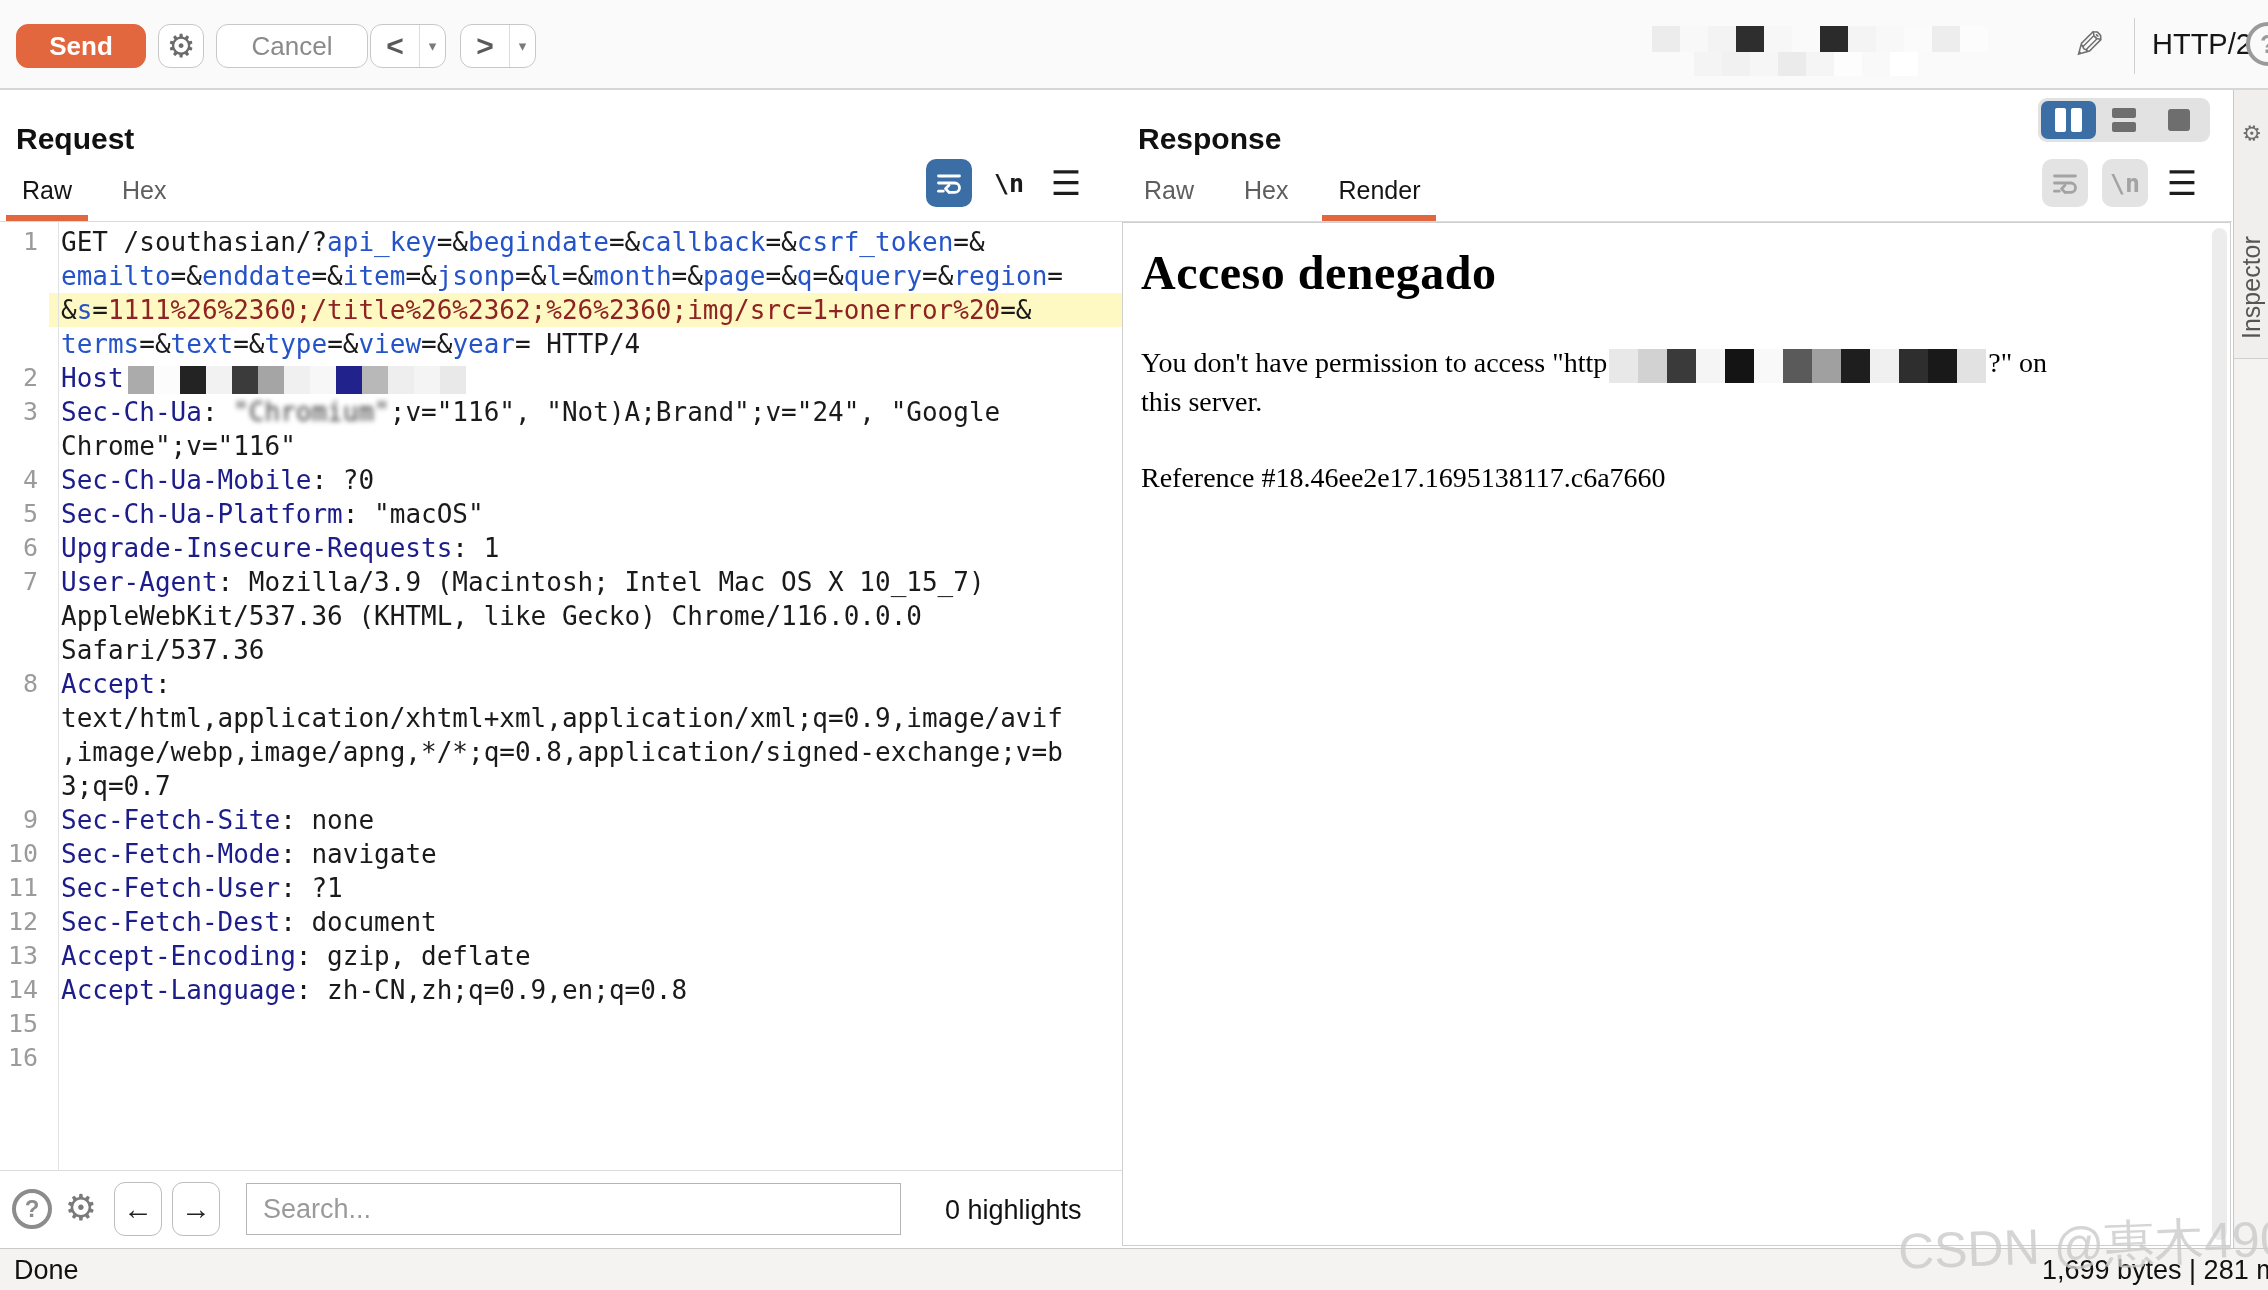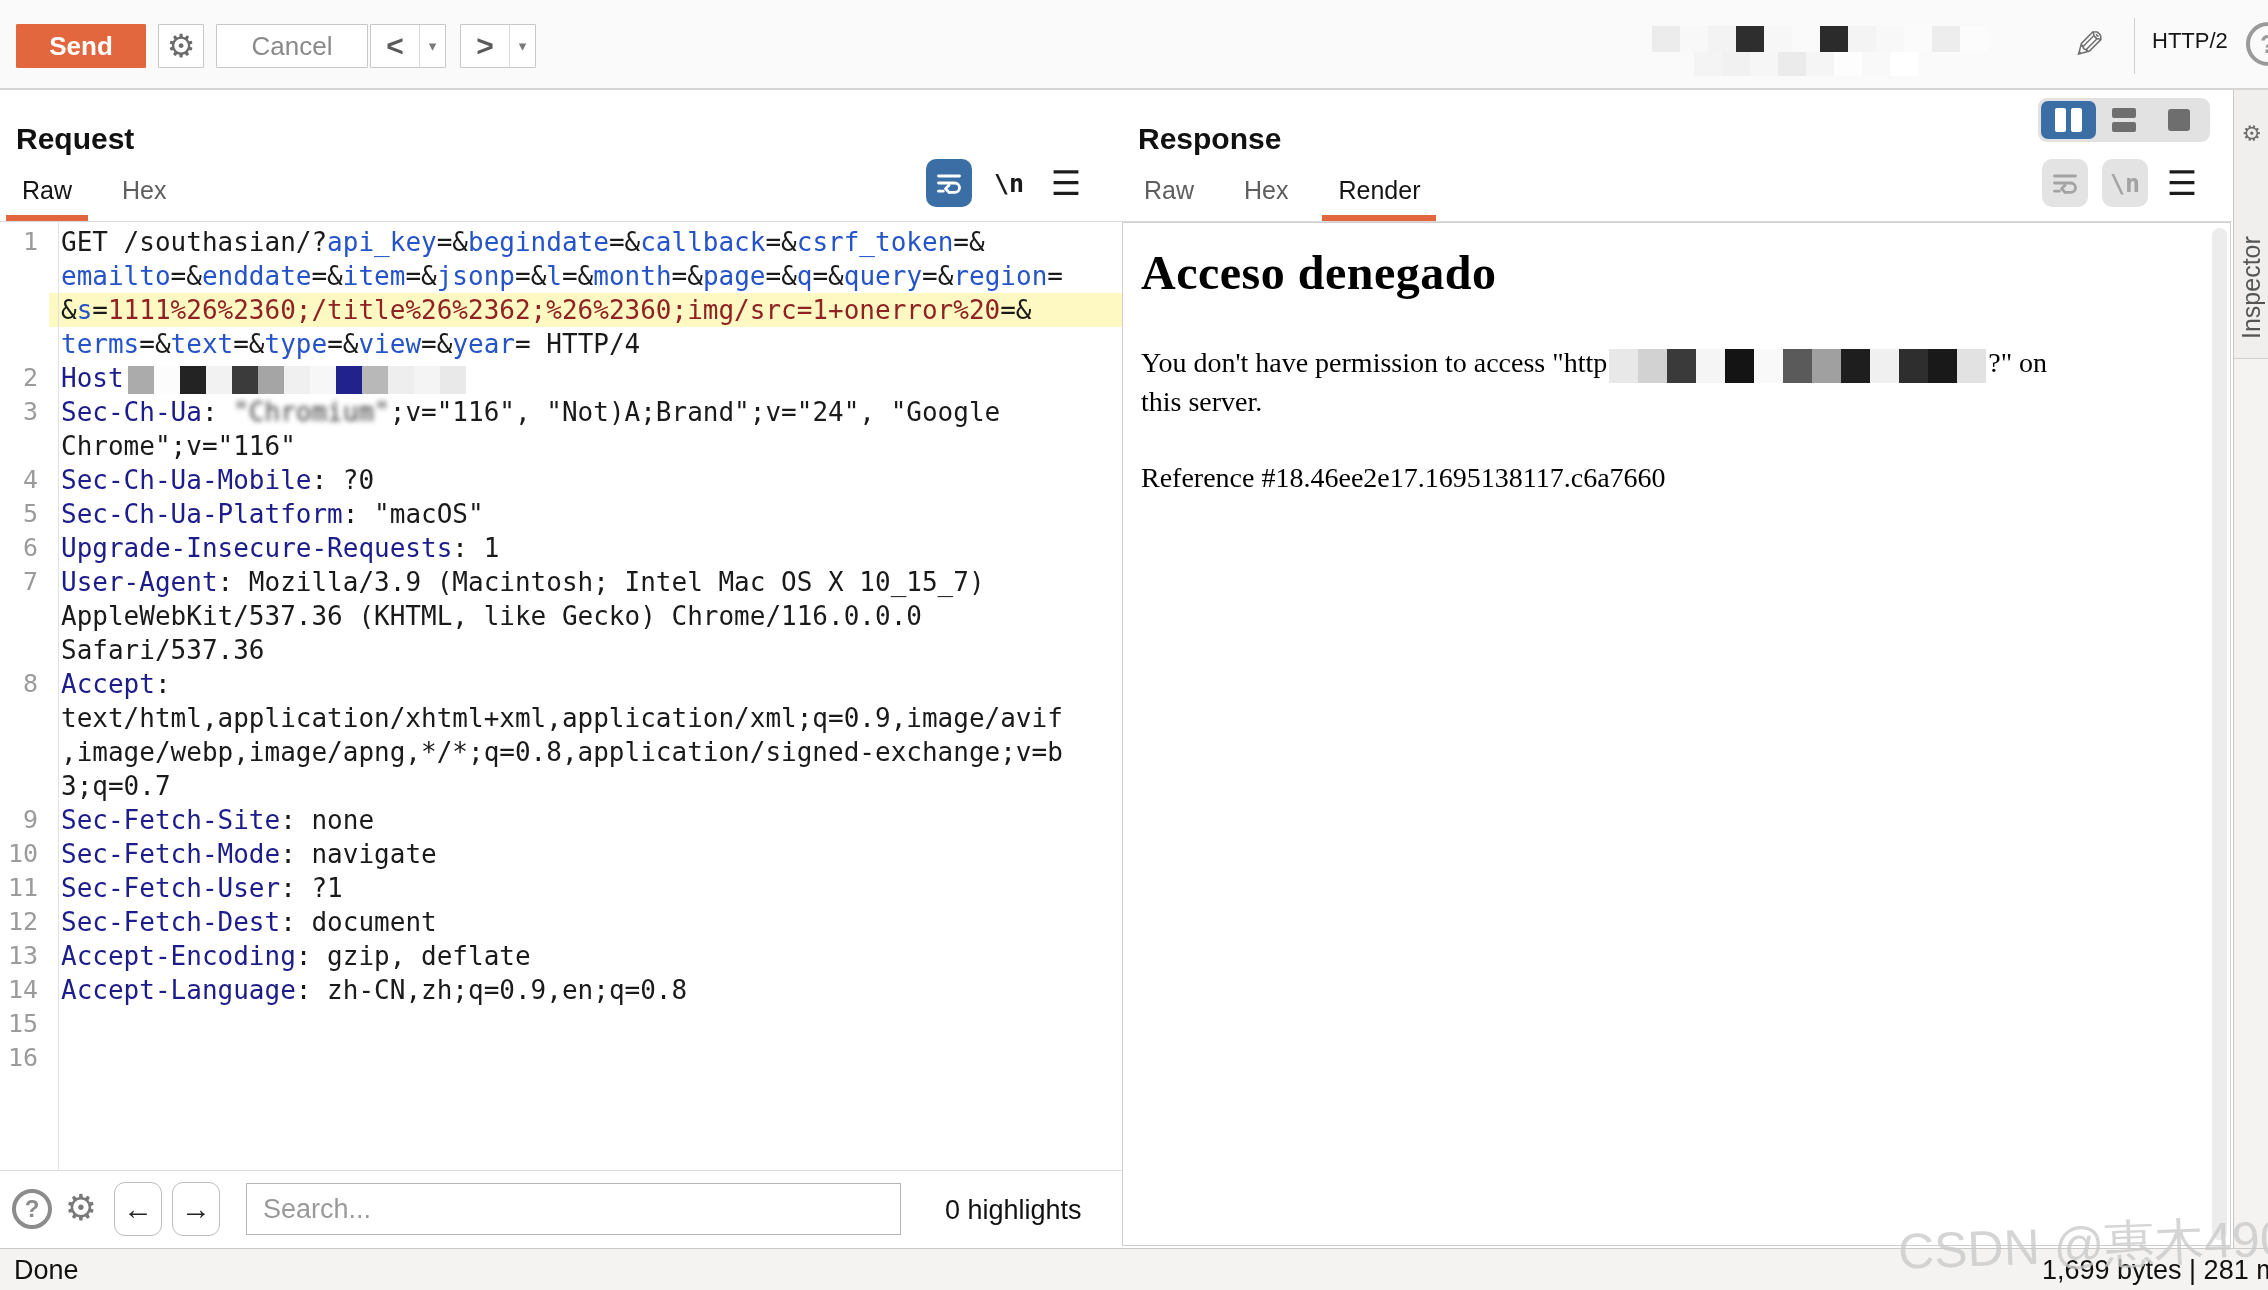--- a/index.html
+++ b/index.html
@@ -3,21 +3,21 @@
 <meta charset="utf-8">
 <style>
   * { margin:0; padding:0; box-sizing:border-box; }
   html,body { width:2268px; height:1290px; overflow:hidden; background:#fff;
     font-family:"Liberation Sans", sans-serif; position:relative; }
 
   
   .toolbar { position:absolute; left:0; top:0; width:2268px; height:90px;
     background:#fafafa; border-bottom:2px solid #d6d6d6; z-index:10; }
   .btn { position:absolute; top:24px; height:44px; border:1px solid #c7c7c7;
-    border-radius:1px; background:#fff; display:flex; align-items:center;
+    border-radius:12px; background:#fff; display:flex; align-items:center;
     justify-content:center; font-size:26px; color:#8a8a8a; }
   .btn-send { left:16px; width:130px; background:#e2673f; border-color:#e2673f;
     color:#fff; font-weight:bold; }
   .btn-gear { left:158px; width:46px; color:#6b6b6b; font-size:32px; }
   .btn-cancel { left:216px; width:152px; }
   .btn-nav { display:flex; align-items:stretch; padding:0; color:#555; }
   .btn-prev { left:370px; width:76px; }
   .btn-next { left:460px; width:76px; }
   .nav-main { flex:1; display:flex; align-items:center; justify-content:center;
     font-size:30px; font-weight:bold; color:#5a5a5a; }
@@ -27,21 +27,21 @@
     flex-direction:column; }
   .toolbar-mosaic .mrow { display:flex; }
   .toolbar-mosaic .mrow span { width:28px; height:26px; display:inline-block; }
   .toolbar-mosaic .mrow2 { margin-left:42px; }
   .toolbar-mosaic .mrow2 span { height:24px; }
   .pencil { position:absolute; left:2066px; top:22px; width:46px; height:46px;
     font-size:38px; color:#6f6f6f; display:flex; align-items:center; justify-content:center;
     transform:scaleX(-1); }
   .tb-divider { position:absolute; left:2134px; top:18px; width:1px; height:56px;
     background:#cfcfcf; }
-  .http-ver { position:absolute; left:2152px; top:28px; font-size:22px; color:#151515; }
+  .http-ver { position:absolute; left:2152px; top:28px; font-size:29px; color:#151515; }
   .help-circle { position:absolute; left:2246px; top:22px; width:44px; height:44px;
     border:4px solid #9a9a9a; border-radius:50%; color:#9a9a9a; font-size:26px;
     font-weight:bold; display:flex; align-items:center; justify-content:center; }
 
   
   .panel { position:absolute; top:90px; height:1158px; background:#fff; }
   .panel-left { left:0; width:1198px; border-right:1px solid #d2d2d2; }
   .panel-right { left:1122px; width:1110px; }
   .panel-header { position:relative; height:132px; border-bottom:1px solid #dadada; }
   .panel-title { position:absolute; left:16px; top:32px; font-size:30px;

